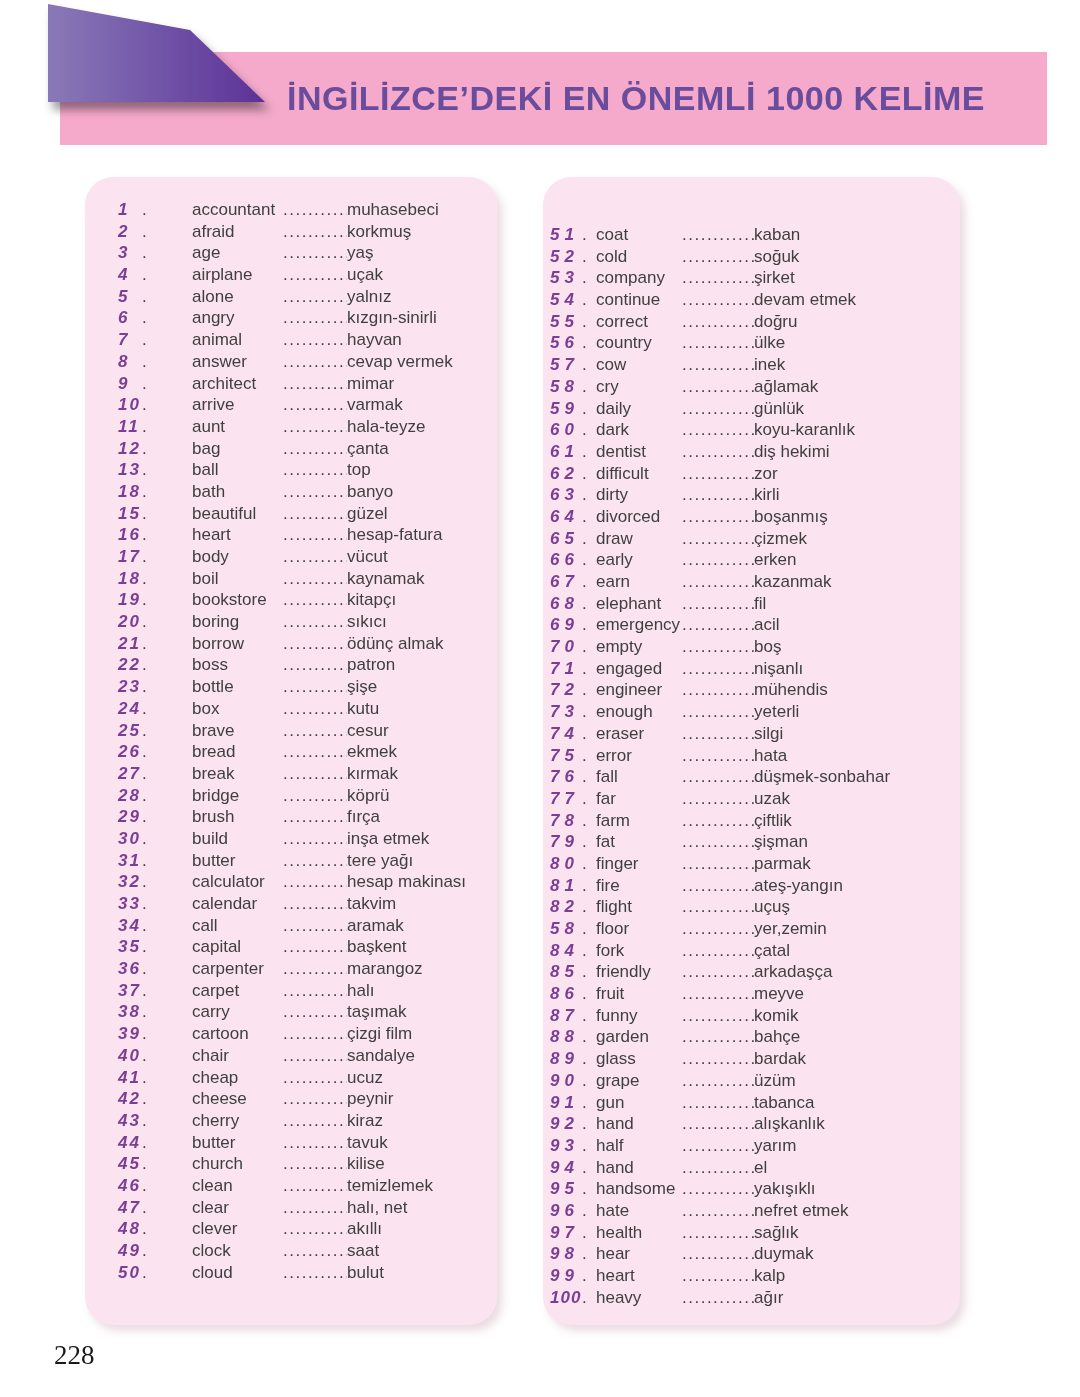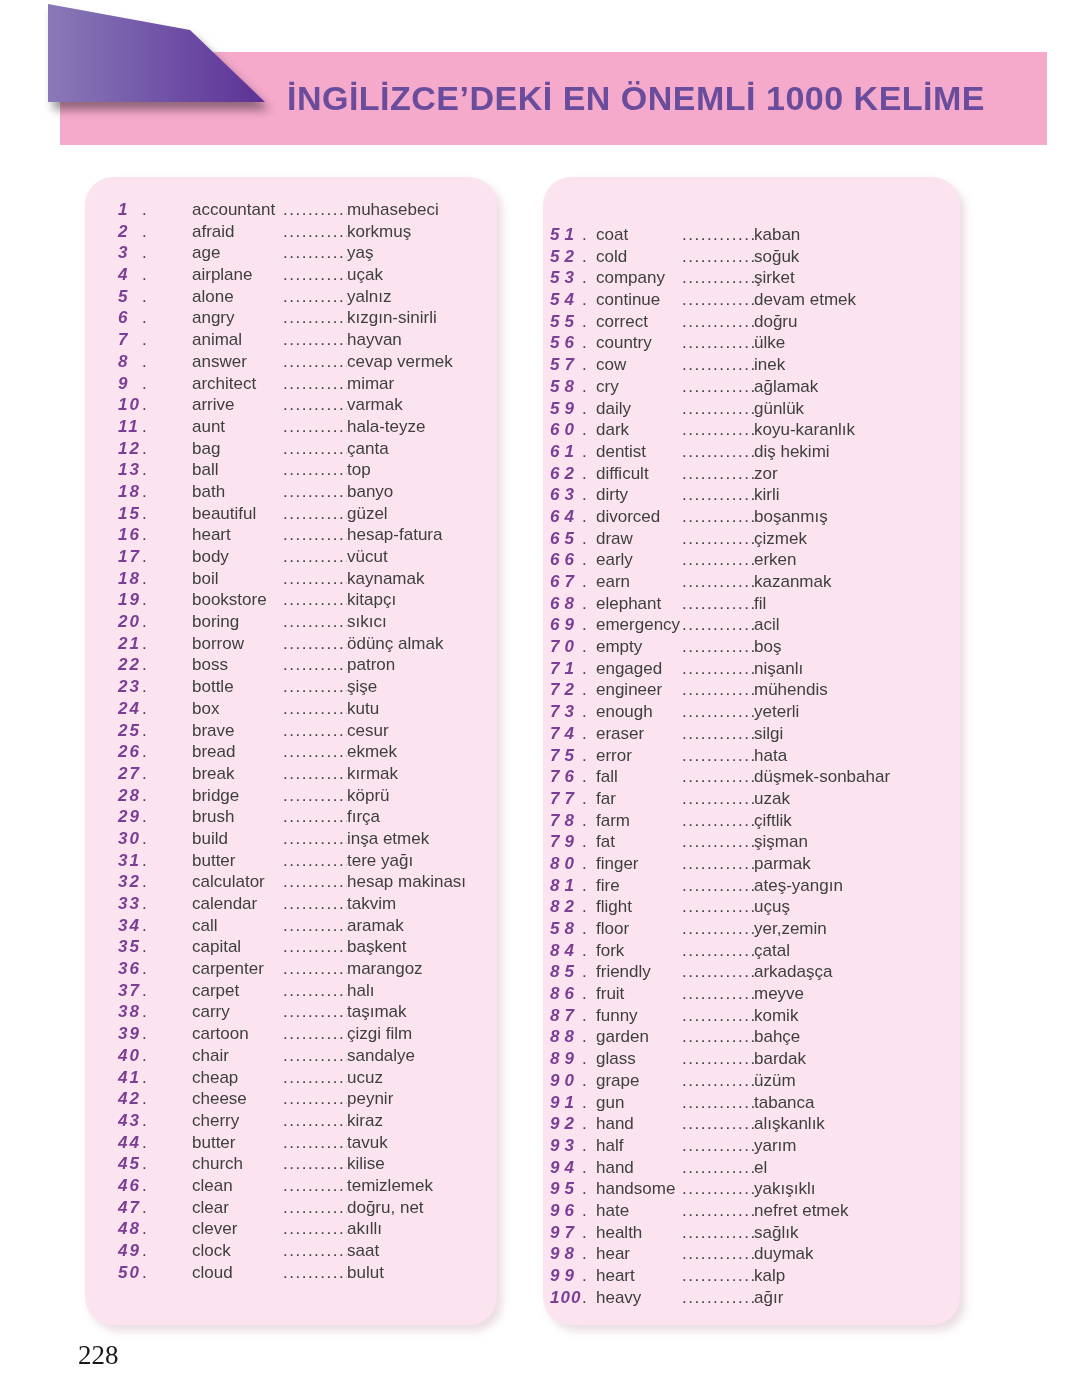--- a/index.html
+++ b/index.html
@@ -42,21 +42,21 @@
   .card-left  .mid { width:155px;margin-left:40px; }
   .card-right .mid { width:158px; }
   .word { flex:none; white-space:pre; }
   .card-left  .word { min-width:91px; }
   .card-right .word { min-width:86px;margin-top:25px; }
   .dots { flex:1 1 auto; overflow:hidden; white-space:nowrap;
           letter-spacing:1.5px; color:#3f3f3f; }
   .trans { white-space:pre; }
   
   .page-number {
-    position:absolute; left:78px; top:1340px;
+    position:absolute; left:54px; top:1340px;
     font-family:"Liberation Serif", serif; font-size:27px; color:#1a1a1a;
   }
 </style>
 </head>
 <body>
 
 <div class="page">
 
   <div class="banner">
     <div class="banner-title">İNGİLİZCE’DEKİ EN ÖNEMLİ 1000 KELİME</div>
@@ -538,21 +538,21 @@
         <span class="trans">temizlemek</span>
       </div>
 
       <div class="row">
         <span class="num">47</span>
         <span class="sep">.</span>
         <span class="mid">
           <span class="word">clear</span>
           <span class="dots">..................</span>
         </span>
-        <span class="trans">doğru, net</span>
+        <span class="trans">halı, net</span>
       </div>
 
       <div class="row">
         <span class="num">48</span>
         <span class="sep">.</span>
         <span class="mid">
           <span class="word">clever</span>
           <span class="dots">..................</span>
         </span>
         <span class="trans">akıllı</span>

